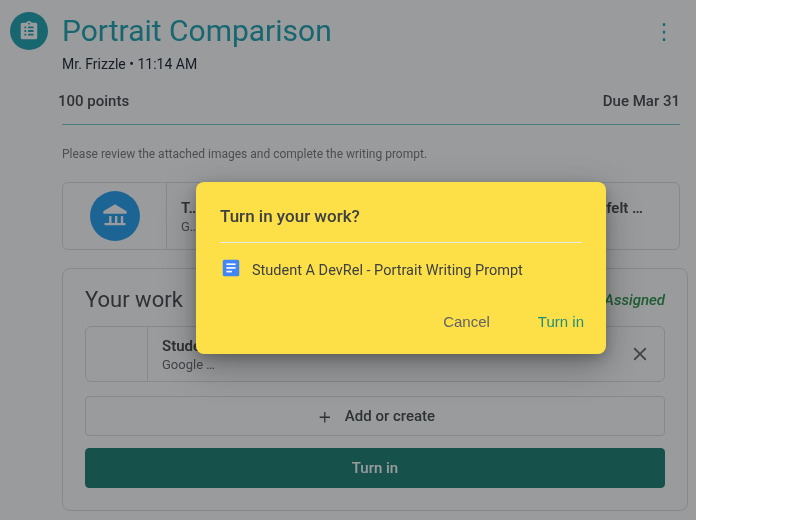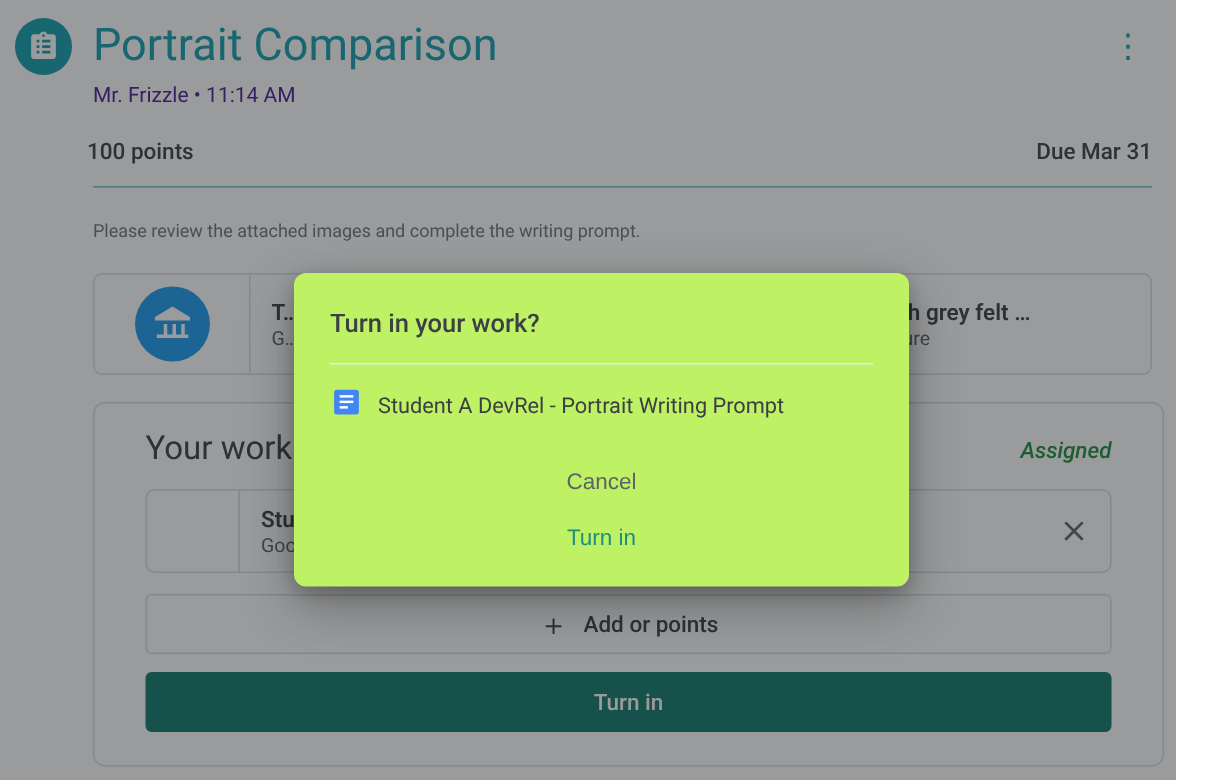--- a/index.html
+++ b/index.html
@@ -1,66 +1,66 @@
 <!DOCTYPE html>
 <html><head>
 <meta charset="utf-8">
 <style>
   * { box-sizing: border-box; margin: 0; padding: 0; }
   html, body { width: 808px; height: 520px; font-family: 'Google Sans', Roboto, Arial, sans-serif; color: #3c4043; background: #fff; overflow: hidden; }
-  .page { position: relative; width: 784px; height: 520px; }
+  .page { position: relative; width: 696px; height: 520px; }
 
   
   .header { padding: 12px 16px 0 10px; }
   .title-row { display: flex; align-items: center; }
   .assign-icon { width: 38px; height: 38px; border-radius: 50%; background: #129eaf; display: flex; align-items: center; justify-content: center; flex-shrink: 0; margin-right: 14px; }
   .assign-icon svg { width: 22px; height: 22px; fill: #fff; }
   .title { font-size: 30px; font-weight: 400; color: #129eaf; line-height: 1.2; flex: 1; }
   .kebab { width: 32px; height: 32px; display: flex; align-items: center; justify-content: center; color: #129eaf; font-size: 22px; border-radius: 50%; cursor: pointer; }
-  .meta-row { margin-left: 52px; font-size: 14px; color: #4c1d95; margin-top: 6px; }
+  .meta-row { margin-left: 52px; font-size: 14px; color: #0f172a; margin-top: 6px; }
   .points-row { margin-left: 48px; display: flex; justify-content: space-between; font-size: 15px; color: #3c4043; margin-top: 20px; font-weight: 500; }
   .hr { margin-left: 62px; margin-right: 16px; height: 1px; background: #129eaf; margin-top: 14px; opacity: .6; }
 
   
   .desc { margin: 20px 16px 0 62px; font-size: 12px; color: #737373; line-height: 1.6; }
 
   
   .attach-row { display: flex; gap: 12px; margin: 18px 16px 0 62px; }
   .attach-card { flex: 1; border: 1px solid #dadce0; border-radius: 6px; display: flex; align-items: center; min-height: 66px; overflow: hidden; }
   .attach-thumb { width: 104px; height: 66px; display: flex; align-items: center; justify-content: center; border-right: 1px solid #dadce0; flex-shrink: 0; }
   .museum-circle { width: 50px; height: 50px; border-radius: 50%; background: #1a9cf0; display: flex; align-items: center; justify-content: center; }
   .attach-info { padding: 0 14px; overflow: hidden; }
   .attach-title { font-size: 15px; font-weight: 600; color: #3c4043; white-space: nowrap; overflow: hidden; text-overflow: ellipsis; }
   .attach-sub { font-size: 13px; color: #5f6368; margin-top: 2px; }
 
   
-  .work-panel { margin: 18px 8px 0 62px; border: 1px solid #dadce0; border-radius: 8px; padding: 18px 34px 22px; }
+  .work-panel { margin: 18px 8px 0 62px; border: 1px solid #dadce0; border-radius: 8px; padding: 18px 22px 22px; }
   .work-head { display: flex; justify-content: space-between; align-items: center; margin-bottom: 14px; }
   .work-title { font-size: 22px; font-weight: 400; color: #3c4043; }
   .assigned { font-size: 15px; color: #1e8e3e; font-weight: 500; font-style: italic; }
   .work-file { border: 1px solid #dadce0; border-radius: 6px; display: flex; align-items: center; min-height: 54px; overflow: hidden; margin-bottom: 14px; }
   .work-file-thumb { width: 62px; height: 54px; border-right: 1px solid #dadce0; flex-shrink: 0; }
   .work-file-info { padding: 0 14px; flex: 1; overflow: hidden; }
   .work-file-title { font-size: 15px; font-weight: 600; color: #3c4043; white-space: nowrap; overflow: hidden; text-overflow: ellipsis; }
   .work-file-sub { font-size: 13px; color: #5f6368; margin-top: 2px; }
   .remove-x { width: 48px; height: 48px; display: flex; align-items: center; justify-content: center; font-size: 24px; color: #5f6368; cursor: pointer; }
   .btn { border: 1px solid #dadce0; border-radius: 4px; height: 40px; display: flex; align-items: center; justify-content: center; font-size: 15px; font-weight: 500; cursor: pointer; }
   .btn-add { color: #3c4043; background: #fff; margin-bottom: 12px; }
   .btn-add .plus { font-size: 20px; margin-right: 10px; color: #3c4043; }
   .btn-turnin { background: #12796e; color: #fff; border-color: #12796e; }
 
   
   .scrim { position: absolute; inset: 0; background: rgba(32,33,36,0.45); }
-  .dialog { position: absolute; left: 196px; top: 182px; width: 410px; background: #bef264; border-radius: 8px; box-shadow: 0 12px 36px rgba(0,0,0,.3), 0 4px 12px rgba(0,0,0,.2); padding: 24px 0 14px; }
+  .dialog { position: absolute; left: 196px; top: 182px; width: 410px; background: #fde047; border-radius: 8px; box-shadow: 0 12px 36px rgba(0,0,0,.3), 0 4px 12px rgba(0,0,0,.2); padding: 24px 0 14px; }
   .dlg-title { font-size: 17px; font-weight: 500; color: #3c4043; padding: 0 24px; }
   .dlg-msg { font-size: 14.5px; color: #3c4043; padding: 0 24px; margin-top: 20px; line-height: 1.5; }
   .dlg-hr { height: 1px; background: #e8eaed; margin: 16px 24px 0; }
   .dlg-file { display: flex; align-items: flex-end; padding: 14px 24px 14px; font-size: 14.5px; color: #3c4043; }
   .doc-icon { width: 22px; height: 22px; margin-right: 10px; flex-shrink: 0; }
-  .dlg-actions { display: flex; justify-content: flex-end; gap: 8px; padding: 14px 18px 4px; flex-direction: column; }
+  .dlg-actions { display: flex; justify-content: flex-end; gap: 40px; padding: 14px 18px 4px; }
   .tbtn { font-size: 15px; font-weight: 500; background: none; border: none; cursor: pointer; padding: 6px 4px; }
   .tbtn.cancel { color: #5f6368; }
   .tbtn.confirm { color: #1e8e7e; }
 </style>
 </head>
 <body>
 <div class="page">
 
   <div class="header">
     <div class="title-row">
@@ -121,21 +121,21 @@
         <div class="work-file-sub">Google …</div>
       </div>
       <div class="remove-x">
         <svg viewBox="0 0 24 24" width="22" height="22" fill="#5f6368">
             <path d="M19 6.41L17.59 5 12 10.59 6.41 5 5 6.41 10.59 12 5 17.59 6.41 19 12 13.41 17.59 19 19 17.59 13.41 12 19 6.41z"></path>
           </svg>
       </div>
     </div>
     <div class="btn btn-add">
       <span class="plus">＋</span>
-      <span>Add or points</span>
+      <span>Add or create</span>
     </div>
     <div class="btn btn-turnin">
       <span>Turn in</span>
     </div>
   </div>
 
   <div class="scrim"></div>
 
   <div class="dialog">
     <div class="dlg-title">Turn in your work?</div>

